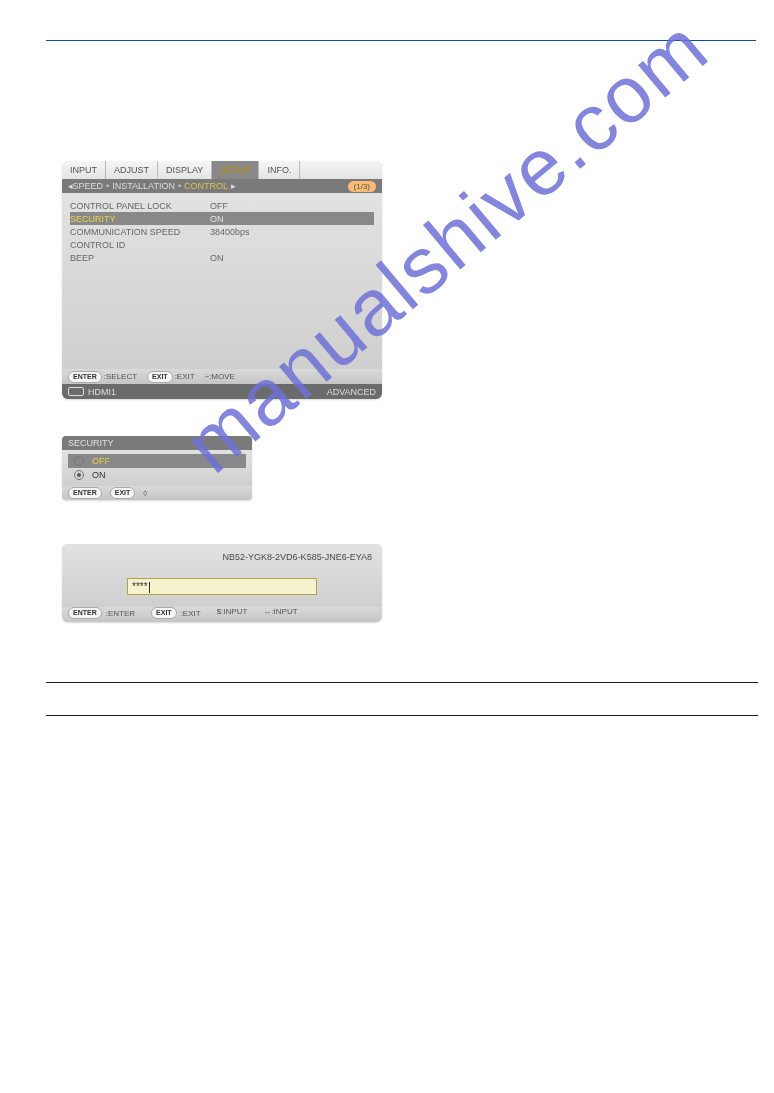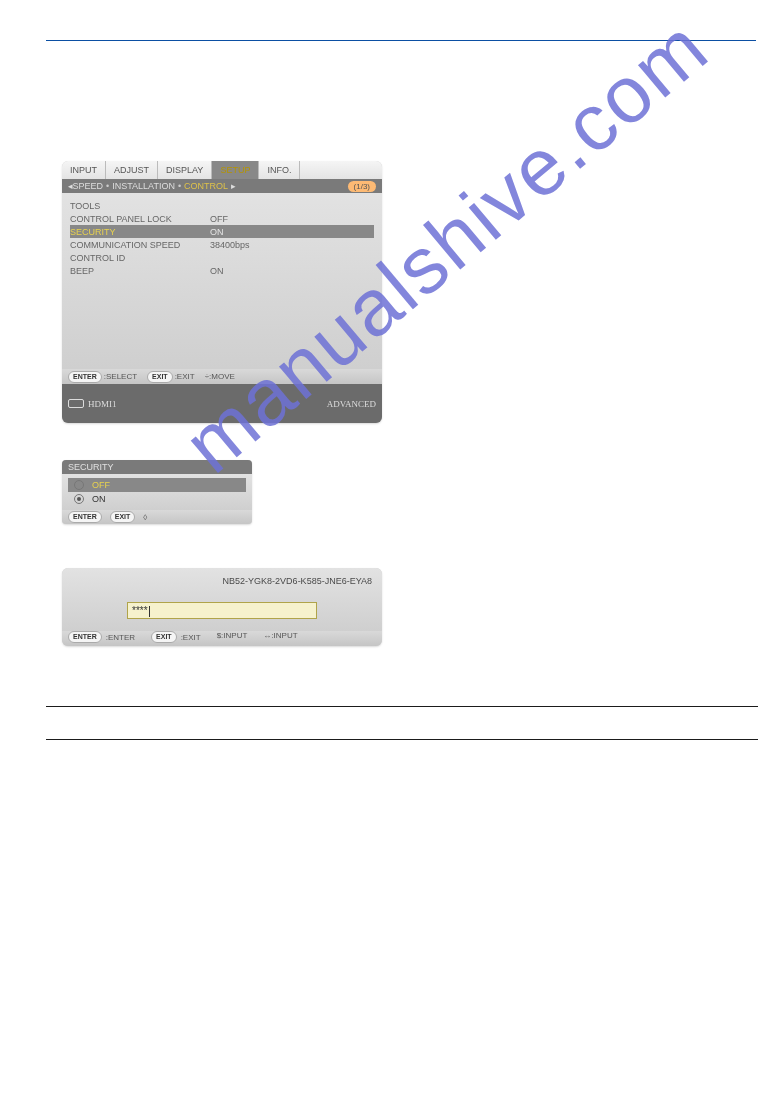--- a/index.html
+++ b/index.html
@@ -130,22 +130,21 @@
     margin-right:2px;
     font-weight:bold;
   }
   .statusbar {
     background:#6b6b6b;
     color:#dcdcdc;
     display:flex;
     align-items:center;
     height:15px;
     font-size:9px;
-    padding:12px 6px;
-    font-family:Liberation Serif, serif;
+    padding:0 6px;
   }
   .statusbar .right { margin-left:auto; }
   .hdmi-icon {
     display:inline-block;
     width:14px;
     height:7px;
     border:1px solid #dcdcdc;
     border-radius:2px;
     margin-right:4px;
     position:relative;
@@ -292,24 +291,20 @@
         <span>SPEED</span>
         <span class="sep">•</span>
         <span>INSTALLATION</span>
         <span class="sep">•</span>
         <span class="crumb-active">CONTROL</span>
         <span style="margin-left:3px;">▸</span>
       </div>
       <span class="pagepill">(1/3)</span>
     </div>
     <div class="menu-body">
-      <div class="row">
-        <span class="label">TOOLS</span>
-        <span class="val"></span>
-      </div>
       <div class="row">
         <span class="label">CONTROL PANEL LOCK</span>
         <span class="val">OFF</span>
       </div>
       <div class="row hl">
         <span class="label">SECURITY</span>
         <span class="val">ON</span>
       </div>
       <div class="row">
         <span class="label">COMMUNICATION SPEED</span>

